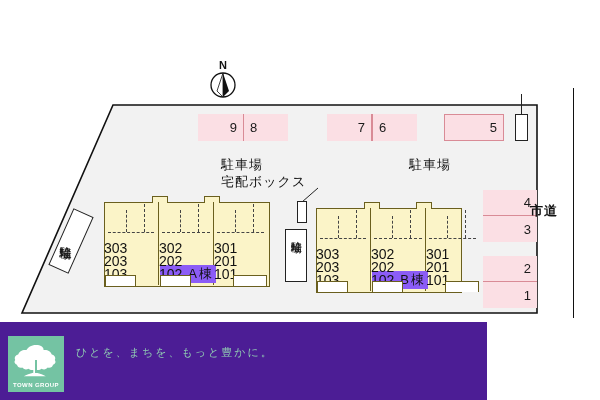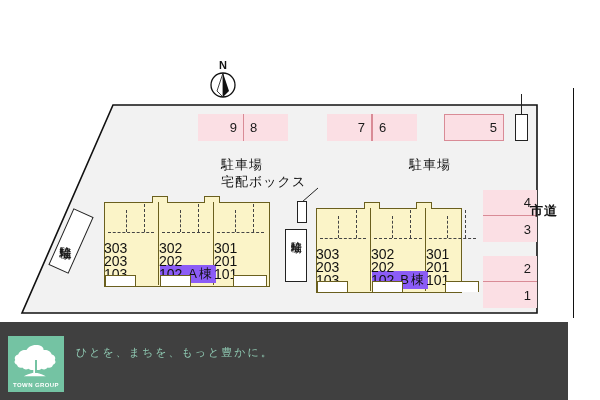--- a/index.html
+++ b/index.html
@@ -173,23 +173,23 @@
   .road-line {
     position: absolute;
     width: 0;
     border-left: 1.5px solid #111;
   }
   
   .footer {
     position: absolute;
     left: 0;
     top: 322px;
-    width: 568px;
+    width: 487px;
     height: 78px;
-    background: #404040;
+    background: #4c1d95;
   }
   .logo-mark {
     position: absolute;
     left: 8px;
     top: 14px;
     width: 56px;
     height: 56px;
     background: #74c3a3;
     display: flex;
     flex-direction: column;

